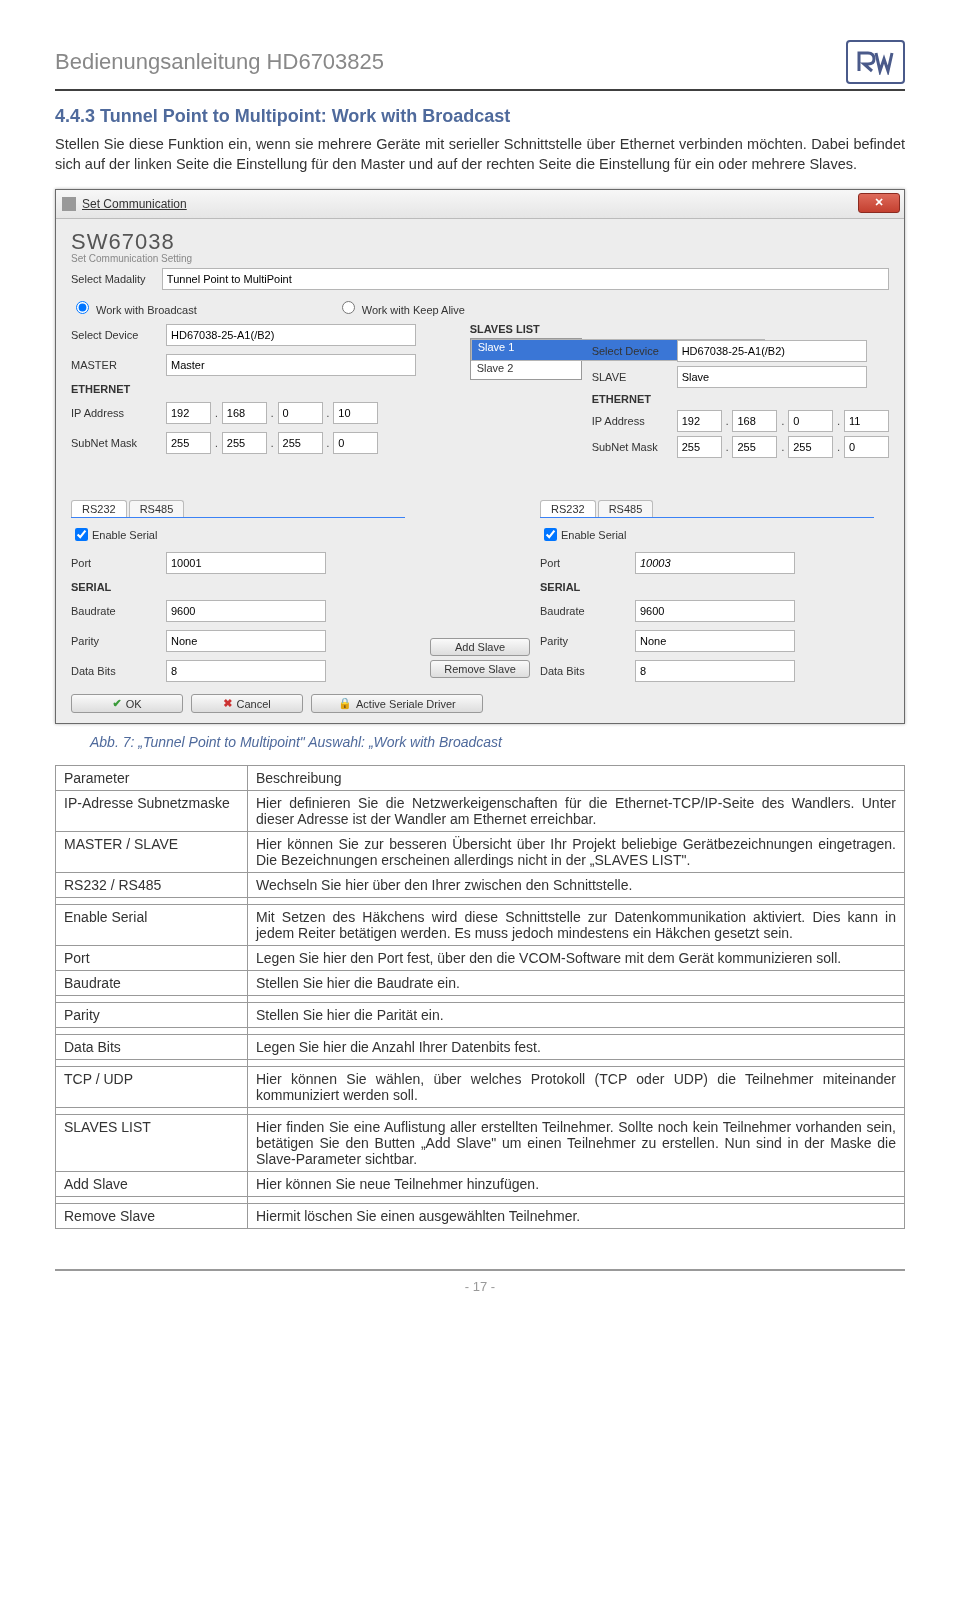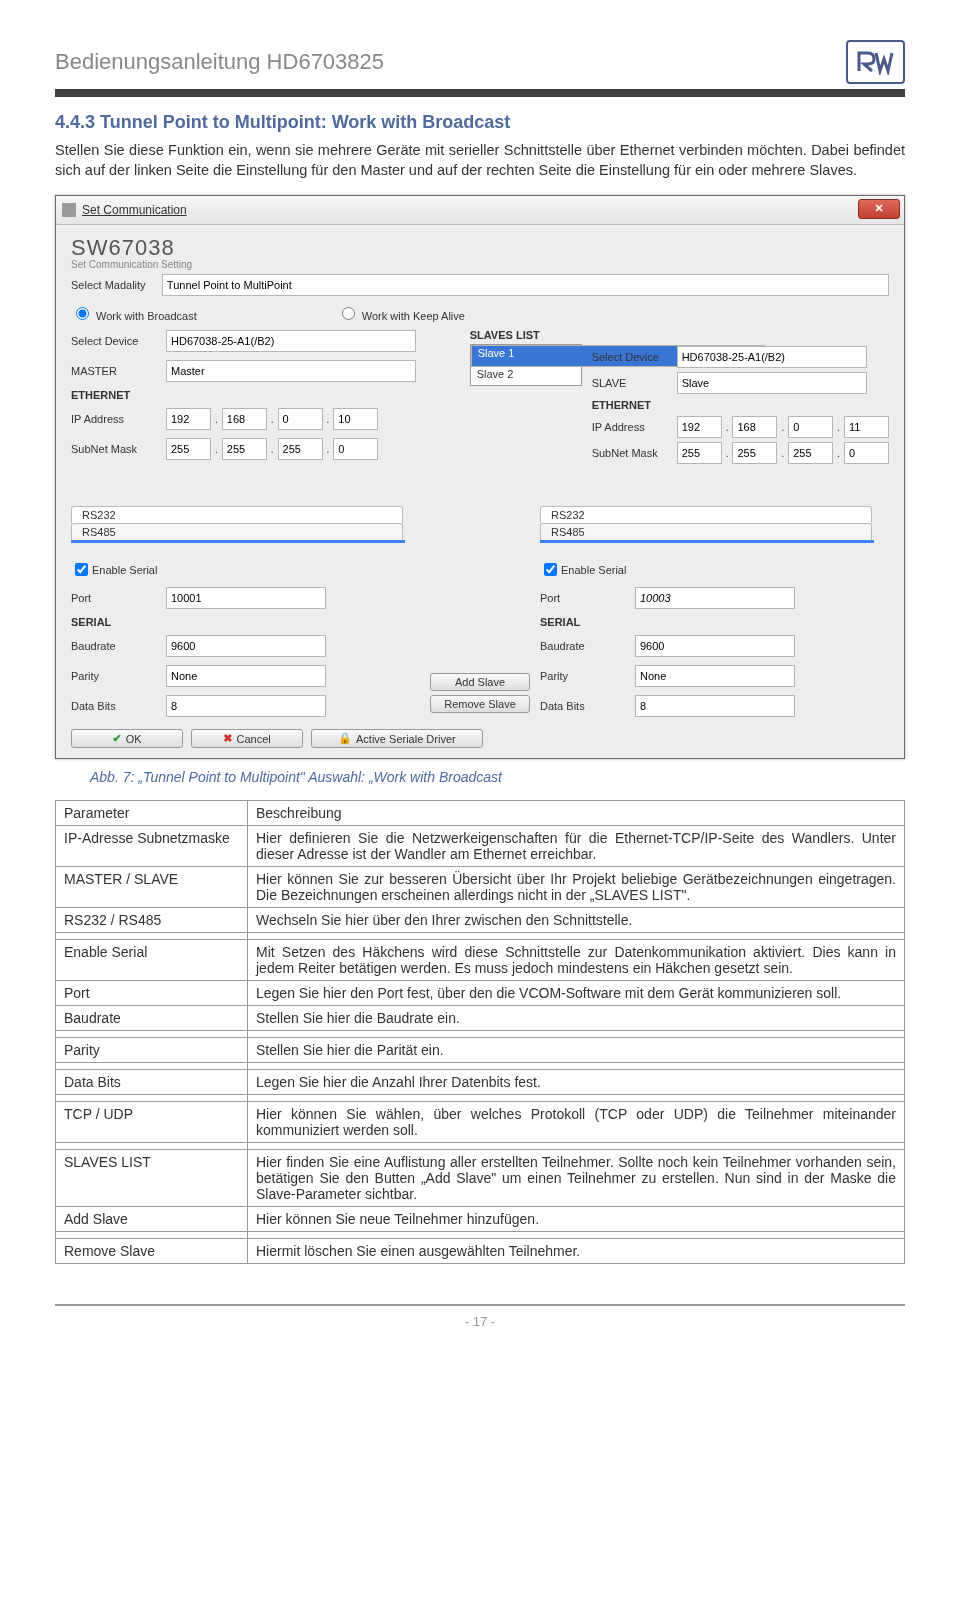--- a/index.html
+++ b/index.html
@@ -7,21 +7,21 @@
     margin: 0;
     padding: 40px 55px;
     background: #fff;
     color: #333;
     font-size: 14px;
   }
   .header {
     display: flex;
     justify-content: space-between;
     align-items: center;
-    border-bottom: 8px solid #404040;
+    border-bottom: 2px solid #404040;
     padding-bottom: 5px;
     margin-bottom: 15px;
   }
   .header-title {
     color: #888;
     font-size: 22px;
   }
   .logo {
     width: 55px;
     height: 40px;
@@ -94,21 +94,21 @@
   .sel { min-width: 280px; }
   .sel-wide { width: 750px; }
   .ipbox { width: 35px; text-align:left; }
   .ipgroup { display:flex; gap:4px; align-items:center; }
   .ipgroup span.dot { font-size:10px; }
   .radio { margin-right: 4px; }
   .chk { margin-right: 4px; }
   .cols { display:flex; padding: 0 15px; gap: 10px; }
   .col { flex: 1; }
   .panel-head { font-size:11px; font-weight:bold; padding: 3px 0; }
-  .tabs { display:flex; border-bottom:3px solid #3b82f6; margin: 0 15px 13px; flex-direction: column; }
+  .tabs { display:flex; border-bottom:1px solid #3b82f6; margin: 0 15px 3px; }
   .tab {
     border:1px solid #bbb; border-bottom:none;
     padding: 2px 10px; font-size:11px; background:#f6f6f6;
     border-top-left-radius: 3px; border-top-right-radius: 3px;
     margin-right: 2px;
   }
   .tab.active { background:#fff; }
   .midbtns {
     width: 100px; display:flex; flex-direction:column; gap:4px;
     justify-content: flex-end; padding-bottom: 8px;

